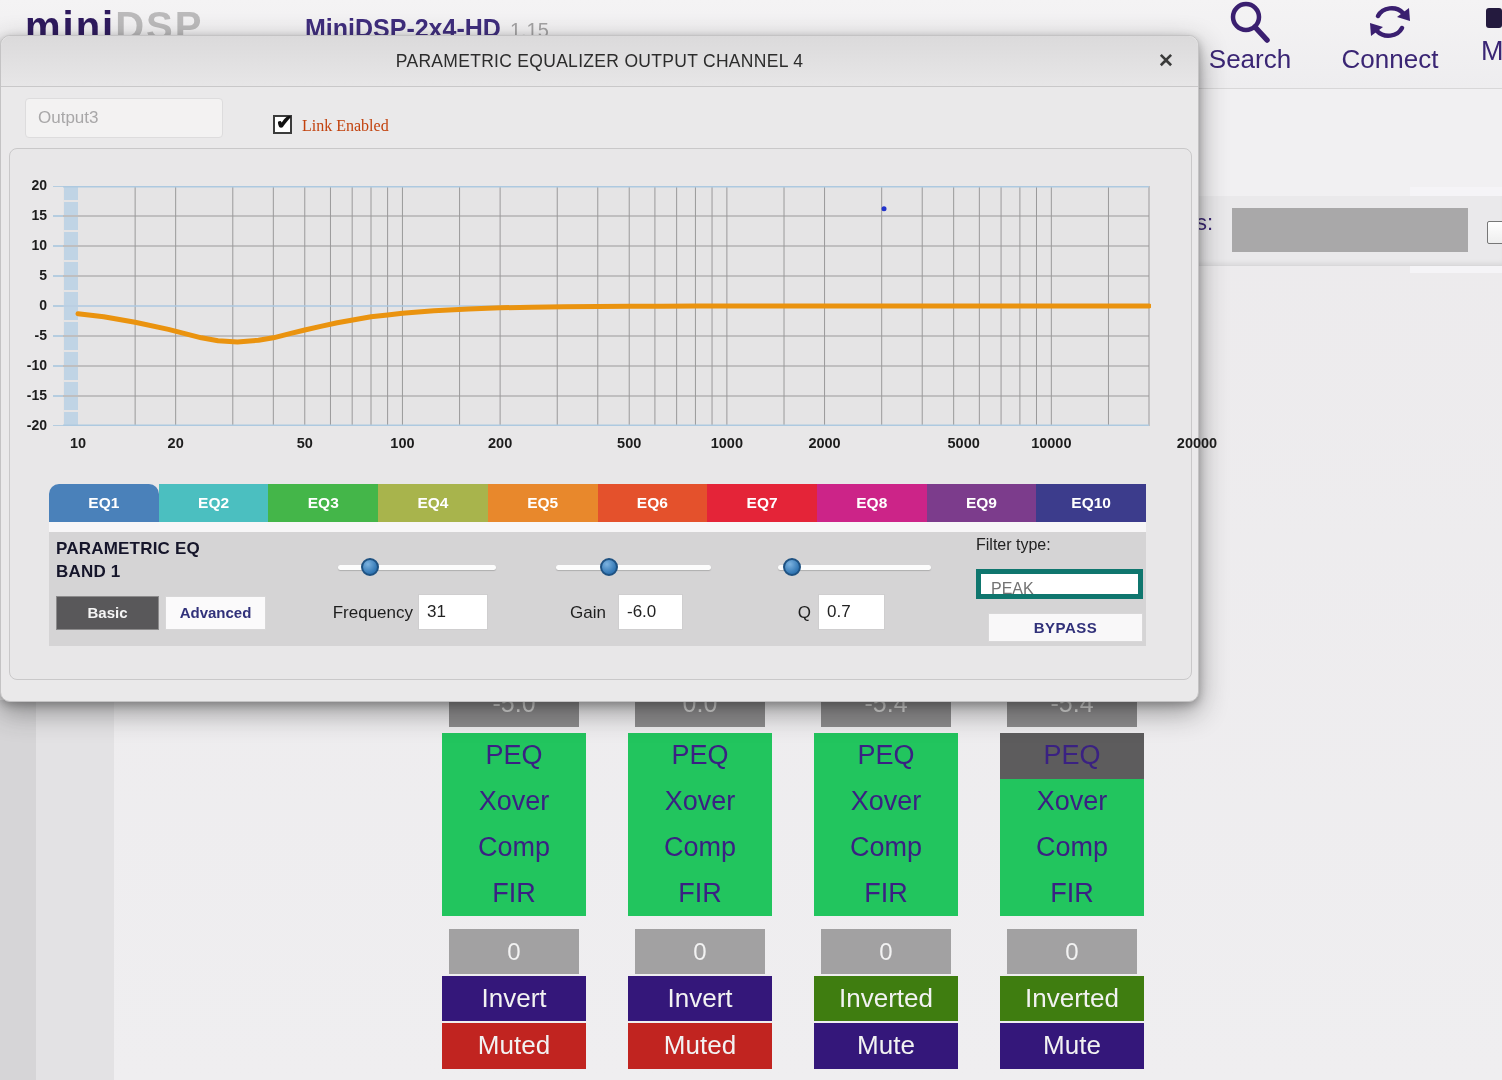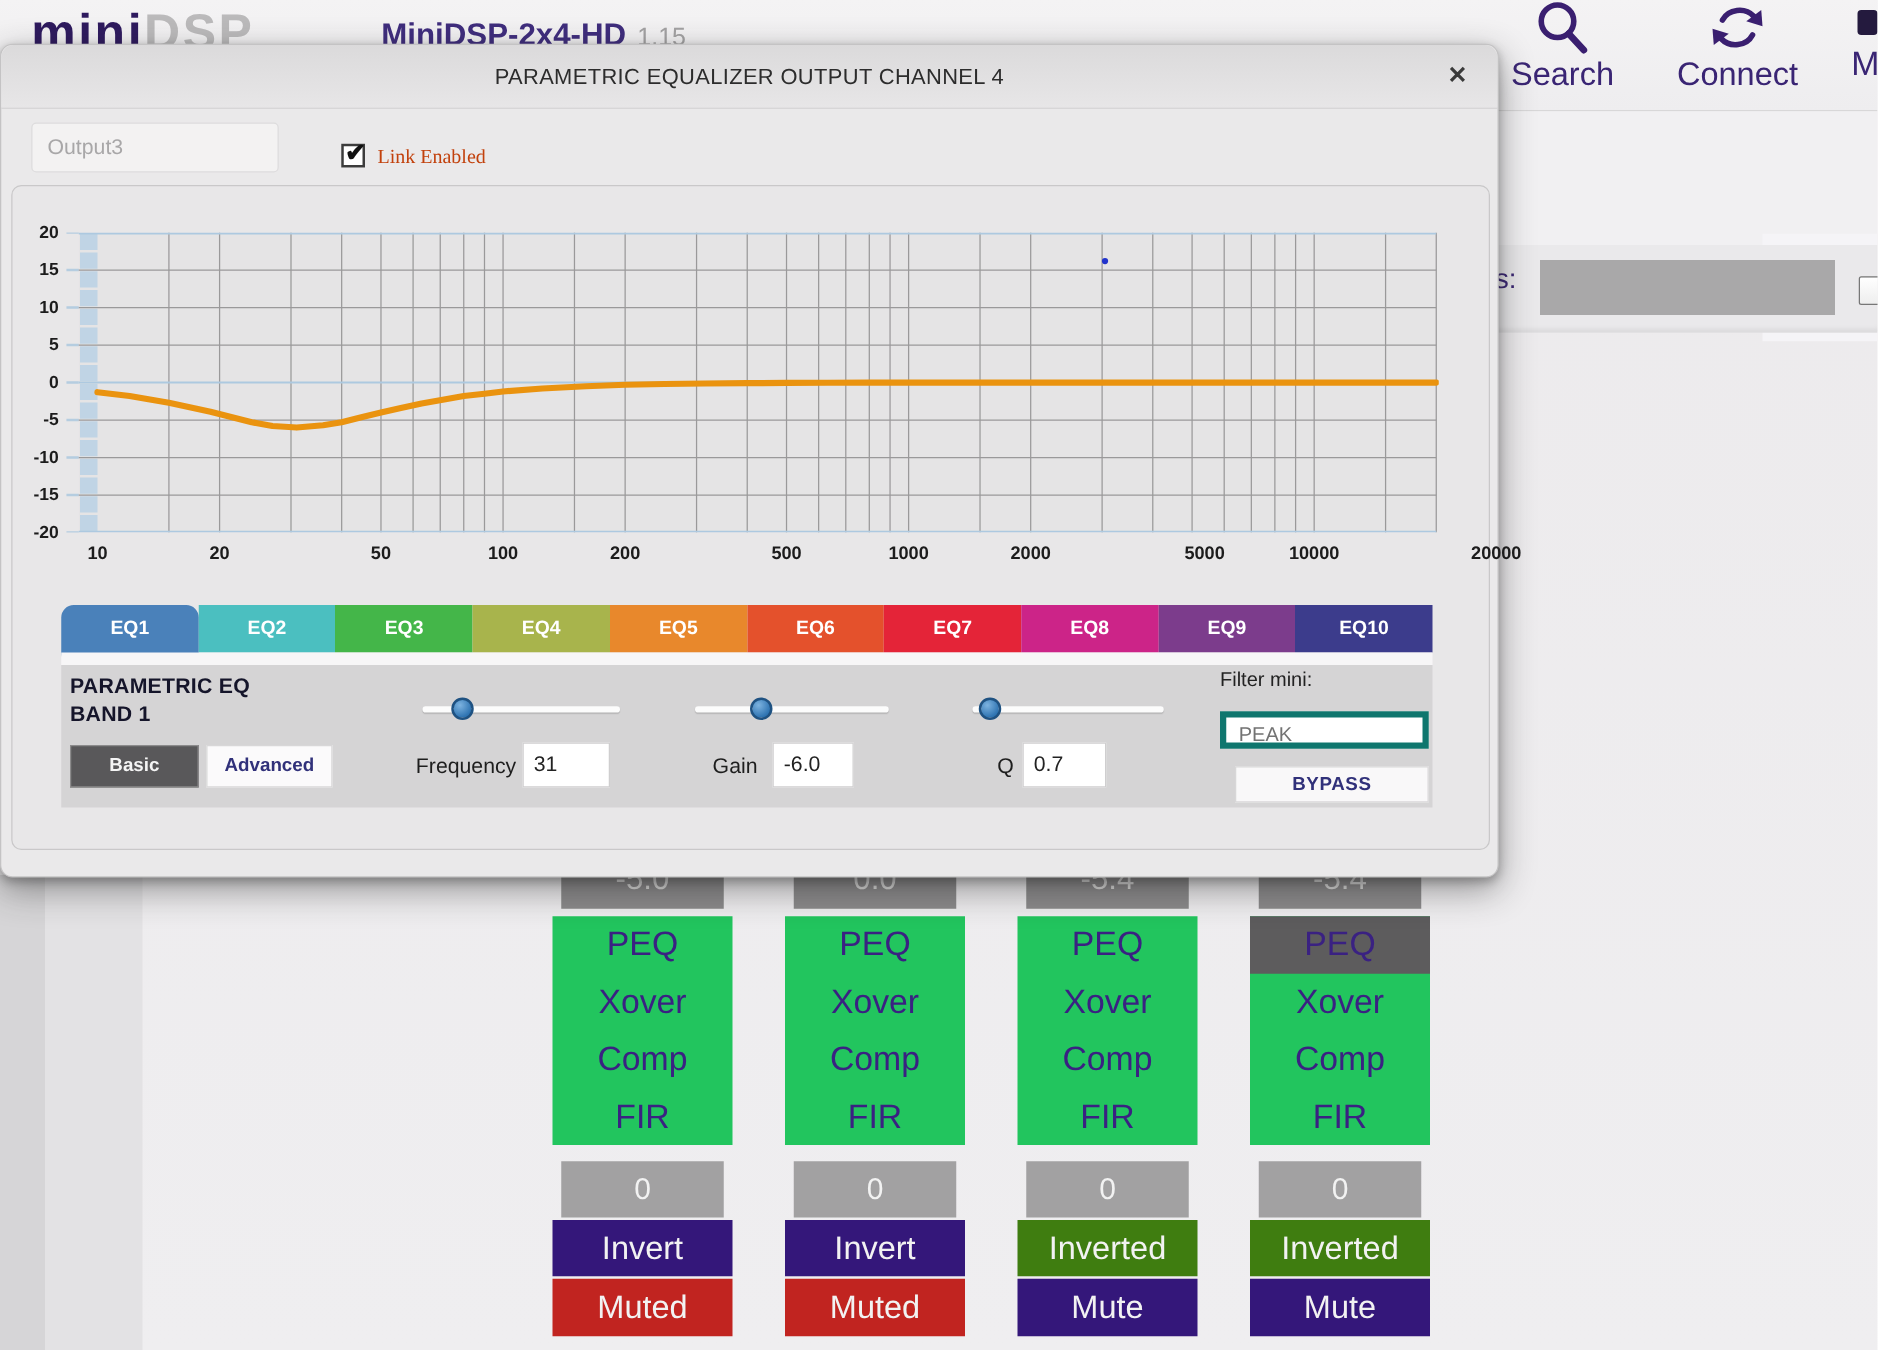--- a/index.html
+++ b/index.html
@@ -317,17 +317,17 @@
     <div class="slider" style="left:507px;top:33px;width:155px;">
       <div class="thumb" id="gainThumb" style="left: 43.7px;"></div>
     </div>
 
     <div class="band-label" style="left:735px;top:71px;width:27px;">Q</div>
     <input class="band-input" style="left: 769px; top: 62px; width: 67px;" value="0.7">
     <div class="slider" style="left:729px;top:33px;width:153px;">
       <div class="thumb" id="qThumb" style="left: 4.77px;"></div>
     </div>
 
-    <div class="filter-label">Filter mini:</div>
+    <div class="filter-label">Filter type:</div>
     <div class="filter-select">PEAK</div>
     <div class="btn btn-bypass">BYPASS</div>
   </div>
 </div>
 
 </body></html>

